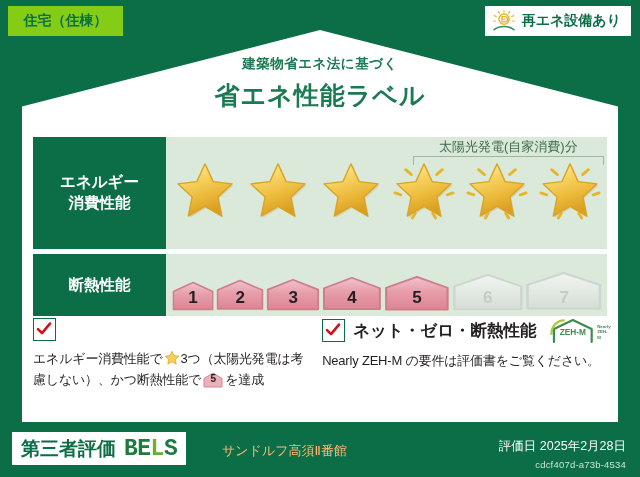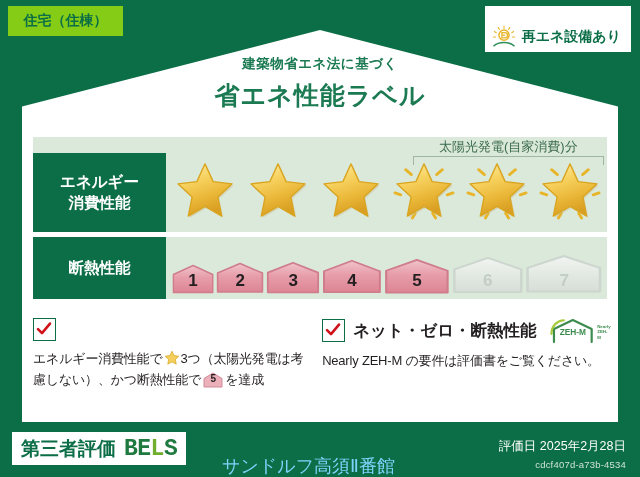--- a/index.html
+++ b/index.html
@@ -16,21 +16,21 @@
     position:absolute;left:8px;top:6px;width:115px;height:30px;
     background:#84cc16;display:flex;align-items:center;justify-content:center;
     z-index:6;
   }
   .top-tab span{font-size:14px;font-weight:bold;color:#0b6e46;letter-spacing:0px;}
 
   
   .re-badge{
     position:absolute;right:9px;top:6px;height:30px;
     background:#ffffff;display:flex;align-items:center;gap:5px;
-    padding:16px 10px 0 6px;z-index:6;
+    padding:0 10px 0 6px;z-index:6;
   }
   .re-badge .re-text{font-size:14px;font-weight:bold;color:#0b6e46;white-space:nowrap;}
   .sun-ico{width:26px;height:24px;display:block;}
 
   
   .house-panel{
     position:absolute;left:22px;top:30px;width:596px;height:392px;
     background:#ffffff;
     clip-path:polygon(0% 19.5%, 50% 0%, 100% 19.5%, 100% 100%, 0% 100%);
     z-index:2;
@@ -45,21 +45,21 @@
   .perf{position:absolute;left:33px;top:137px;width:574px;z-index:4;}
   .perf-row{display:flex;align-items:stretch;background:#dbe9da;margin-bottom:5px;}
   .perf-head{
     width:133px;flex:none;background:#0b6e46;color:#ffffff;
     display:flex;flex-direction:column;align-items:center;justify-content:center;
     font-size:15.5px;font-weight:bold;line-height:1.35;
   }
   .perf-body{flex:1;position:relative;}
 
   
-  .row-energy .perf-head{height:79px;margin-top:16px;}
+  .row-energy .perf-head{height:112px;}
   .row-energy .perf-body{height:89px;}
   .stars{position:absolute;left:4px;right:2px;bottom:4px;display:flex;align-items:flex-end;gap:2px;}
   .star-cell{flex:1;display:flex;align-items:center;justify-content:center;position:relative;height:62px;}
   .star-cell svg{width:62px;height:60px;display:block;}
 
   .solar-bracket{position:absolute;left:55.5%;right:1px;top:2px;height:26px;}
   .solar-bracket .sb-label{
     position:absolute;left:0;right:0;top:-1px;text-align:center;
     font-size:13px;color:#3b6b4e;white-space:nowrap;
   }
@@ -100,21 +100,21 @@
   .bels-box{
     position:absolute;left:12px;top:10px;height:33px;background:#ffffff;
     display:flex;align-items:center;padding:0 9px;gap:8px;font-family:Liberation Mono, monospace;
   }
   .bels-jp{font-size:19px;font-weight:bold;color:#0b6e46;letter-spacing:0px;}
   .bels-en{font-size:23px;font-weight:bold;letter-spacing:-0.5px;}
   .bels-en .b1{color:#1f7a3f;}
   .bels-en .b2{color:#6fae2f;}
   .bels-en .b3{color:#1f7a3f;}
   .prop-name{
-    position:absolute;left:222px;top:32px;font-size:18px;color:#7dd3fc;white-space:nowrap;
+    position:absolute;left:222px;top:20px;font-size:13px;color:#fdba74;white-space:nowrap;
   }
   .foot-right{position:absolute;right:14px;top:8px;text-align:right;margin-top:8px;}
   .foot-date{font-size:12.5px;color:#ffffff;font-weight:normal;}
   .foot-id{font-size:9.5px;color:#cfe3d6;margin-top:4px;letter-spacing:.2px;}
 </style>
 </head>
 <body>
 
 <div class="label-root">
 

